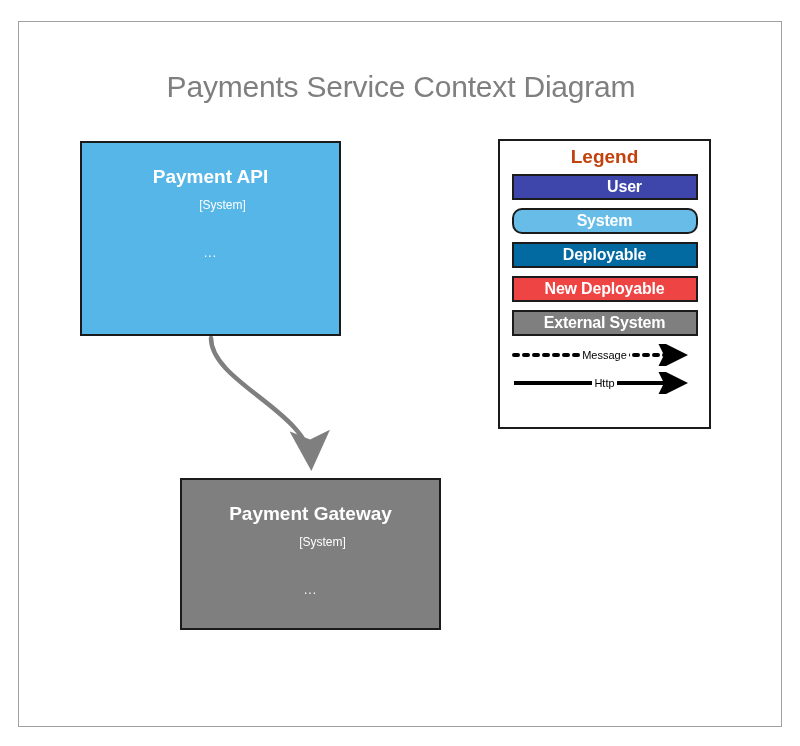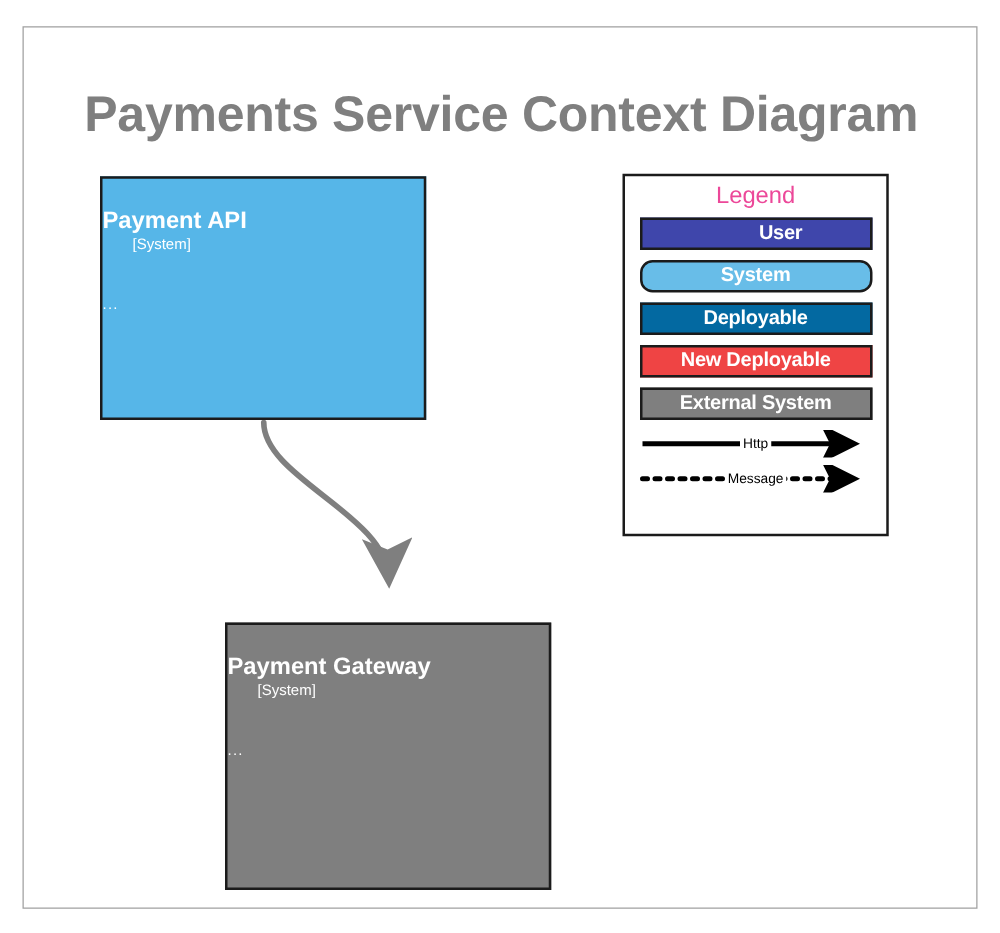--- a/index.html
+++ b/index.html
@@ -34,63 +34,64 @@
     background: #ffffff;
     box-sizing: border-box;
   }
 
   #diagram-title {
     position: absolute;
     left: 0;
     top: 48px;
     width: 764px;
     text-align: center;
-    font-size: 40px;
-    font-weight: bold;
+    font-size: 30px;
+    font-weight: normal;
     color: #7f7f7f;
     letter-spacing: -0.2px;
   }
 
   
   .node {
     position: absolute;
     box-sizing: border-box;
     border: 2px solid #1b1b1b;
     color: #ffffff;
-    text-align: left;
+    text-align: center;
   }
   .node-title {
     font-size: 19px;
     font-weight: bold;
     margin-top: 24px;
     line-height: 1.1;
   }
   .node-tech {
     font-size: 12px;
     font-weight: normal;
+    margin-top: 10px;
     padding-left: 24px;
   }
   .node-desc {
     font-size: 12px;
     font-weight: normal;
     margin-top: 34px;
     letter-spacing: 1px;
   }
 
   #node-payment-api {
     left: 61px;
     top: 119px;
     width: 261px;
     height: 195px;
   }
   #node-payment-gateway {
     left: 161px;
-    top: 476px;
+    top: 456px;
     width: 261px;
-    height: 214px;
+    height: 152px;
   }
 
   
   #connector-layer {
     position: absolute;
     left: 0; top: 0;
     width: 764px;
     height: 706px;
     pointer-events: none;
   }
@@ -102,22 +103,22 @@
     top: 117px;
     width: 213px;
     height: 290px;
     box-sizing: border-box;
     border: 2px solid #1b1b1b;
     background: #ffffff;
   }
   #legend-title {
     text-align: center;
     font-size: 19px;
-    font-weight: normal;
-    color: #ec4899;
+    font-weight: bold;
+    color: #c2410c;
     margin-top: 5px;
     margin-bottom: 6px;
   }
   .legend-swatch {
     box-sizing: border-box;
     margin: 0 auto 8px auto;
     width: 186px;
     height: 26px;
     border: 2px solid #1b1b1b;
     color: #ffffff;
@@ -178,41 +179,41 @@
     </div>
 
     <div id="legend">
       <div id="legend-title">Legend</div>
 
       <div class="legend-swatch" style="background:#3f46ab;padding-left:40px;">User</div>
       <div class="legend-swatch" style="background:#68bde8;border-radius:10px;">System</div>
       <div class="legend-swatch" style="background:#0369a1;">Deployable</div>
       <div class="legend-swatch" style="background:#ef4444;">New Deployable</div>
       <div class="legend-swatch" style="background:#7f7f7f;">External System</div>
+
+      <div class="legend-arrow-row">
+        <svg width="186" height="22" viewBox="0 0 186 22">
+          <defs>
+            <marker id="lg-head-black-2" markerWidth="8" markerHeight="8" refX="6" refY="4" orient="auto" markerUnits="strokeWidth">
+              <path d="M0,0 L8,4 L0,8 L2,4 Z" fill="#000000"></path>
+            </marker>
+          </defs>
+          <line x1="2" y1="11" x2="168" y2="11" stroke="#000000" stroke-width="4" stroke-dasharray="4 6" stroke-linecap="round" marker-end="url(#lg-head-black-2)"></line>
+        </svg>
+        <div class="legend-arrow-label" style="color:#000000;"><span>Message</span></div>
+      </div>
 
       <div class="legend-arrow-row">
         <svg width="186" height="22" viewBox="0 0 186 22">
           <defs>
             <marker id="lg-head-black-1" markerWidth="8" markerHeight="8" refX="6" refY="4" orient="auto" markerUnits="strokeWidth">
               <path d="M0,0 L8,4 L0,8 L2,4 Z" fill="#000000"></path>
             </marker>
           </defs>
           <line x1="2" y1="11" x2="168" y2="11" stroke="#000000" stroke-width="4" marker-end="url(#lg-head-black-1)"></line>
         </svg>
         <div class="legend-arrow-label" style="color:#000000;"><span>Http</span></div>
       </div>
 
-      <div class="legend-arrow-row">
-        <svg width="186" height="22" viewBox="0 0 186 22">
-          <defs>
-            <marker id="lg-head-black-2" markerWidth="8" markerHeight="8" refX="6" refY="4" orient="auto" markerUnits="strokeWidth">
-              <path d="M0,0 L8,4 L0,8 L2,4 Z" fill="#000000"></path>
-            </marker>
-          </defs>
-          <line x1="2" y1="11" x2="168" y2="11" stroke="#000000" stroke-width="4" stroke-dasharray="4 6" stroke-linecap="round" marker-end="url(#lg-head-black-2)"></line>
-        </svg>
-        <div class="legend-arrow-label" style="color:#000000;"><span>Message</span></div>
-      </div>
-
     </div>
 
   </div>
 </div>
 
 </body></html>

